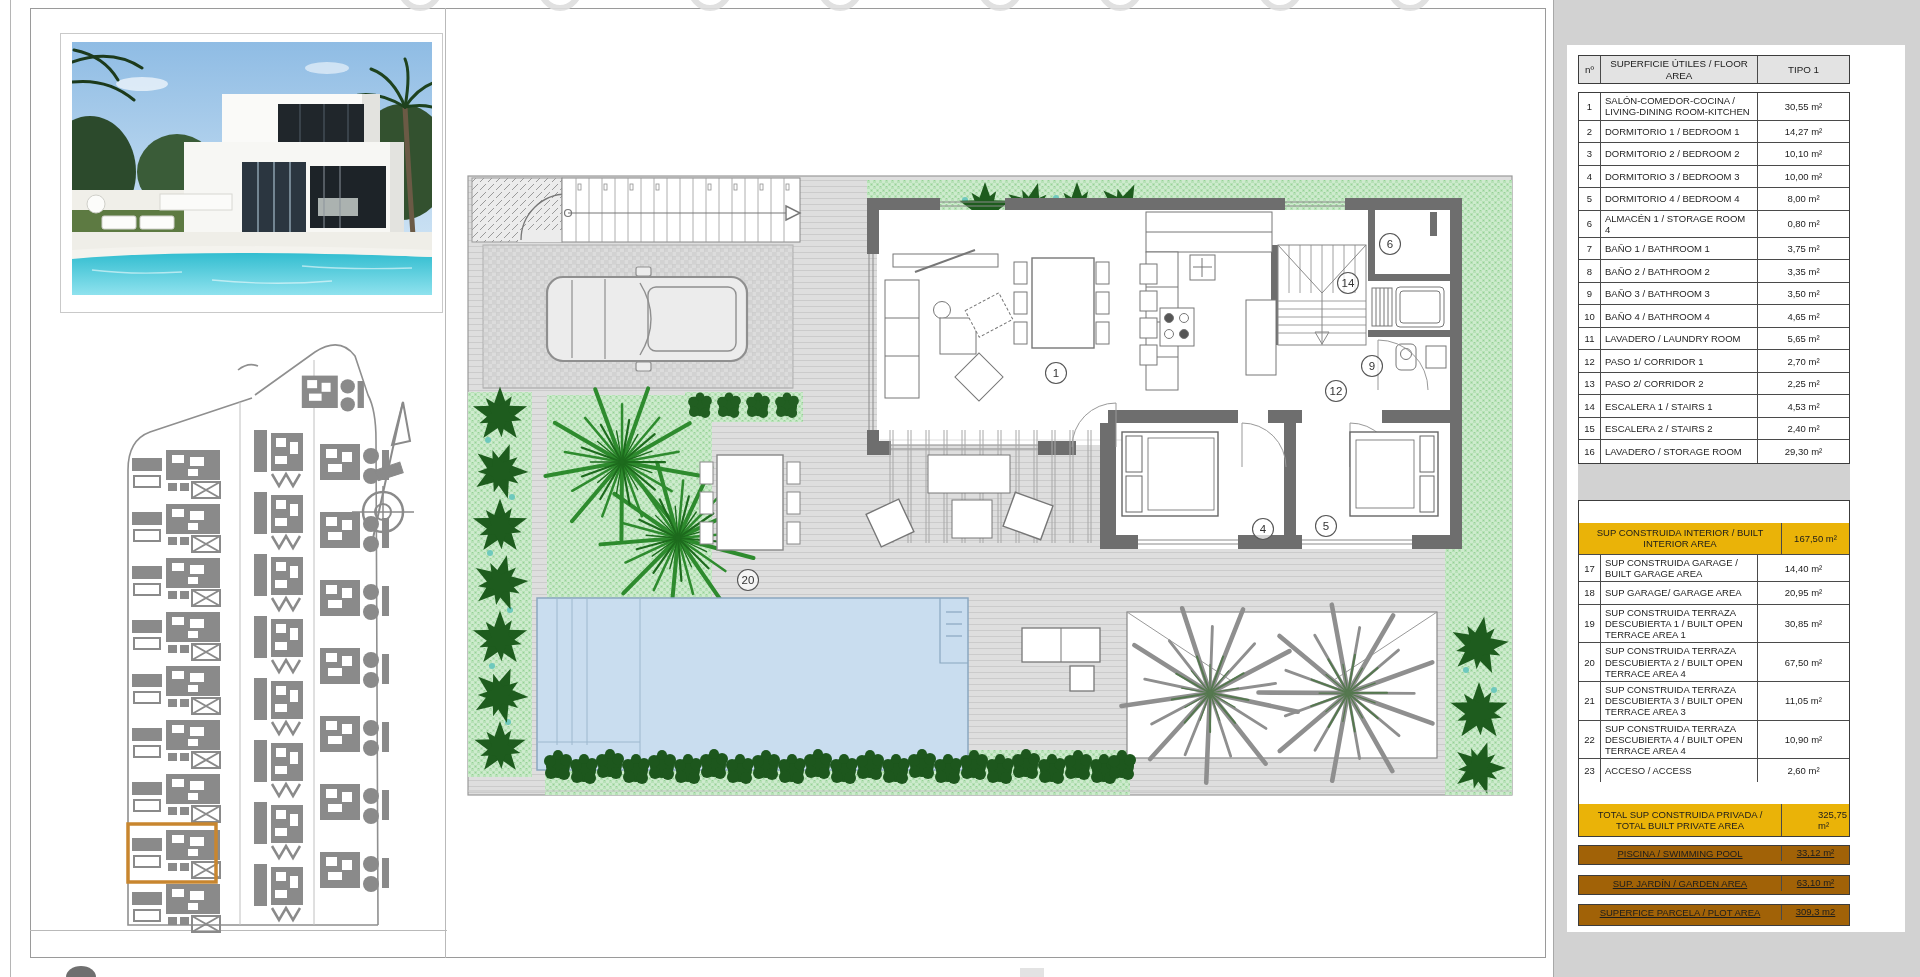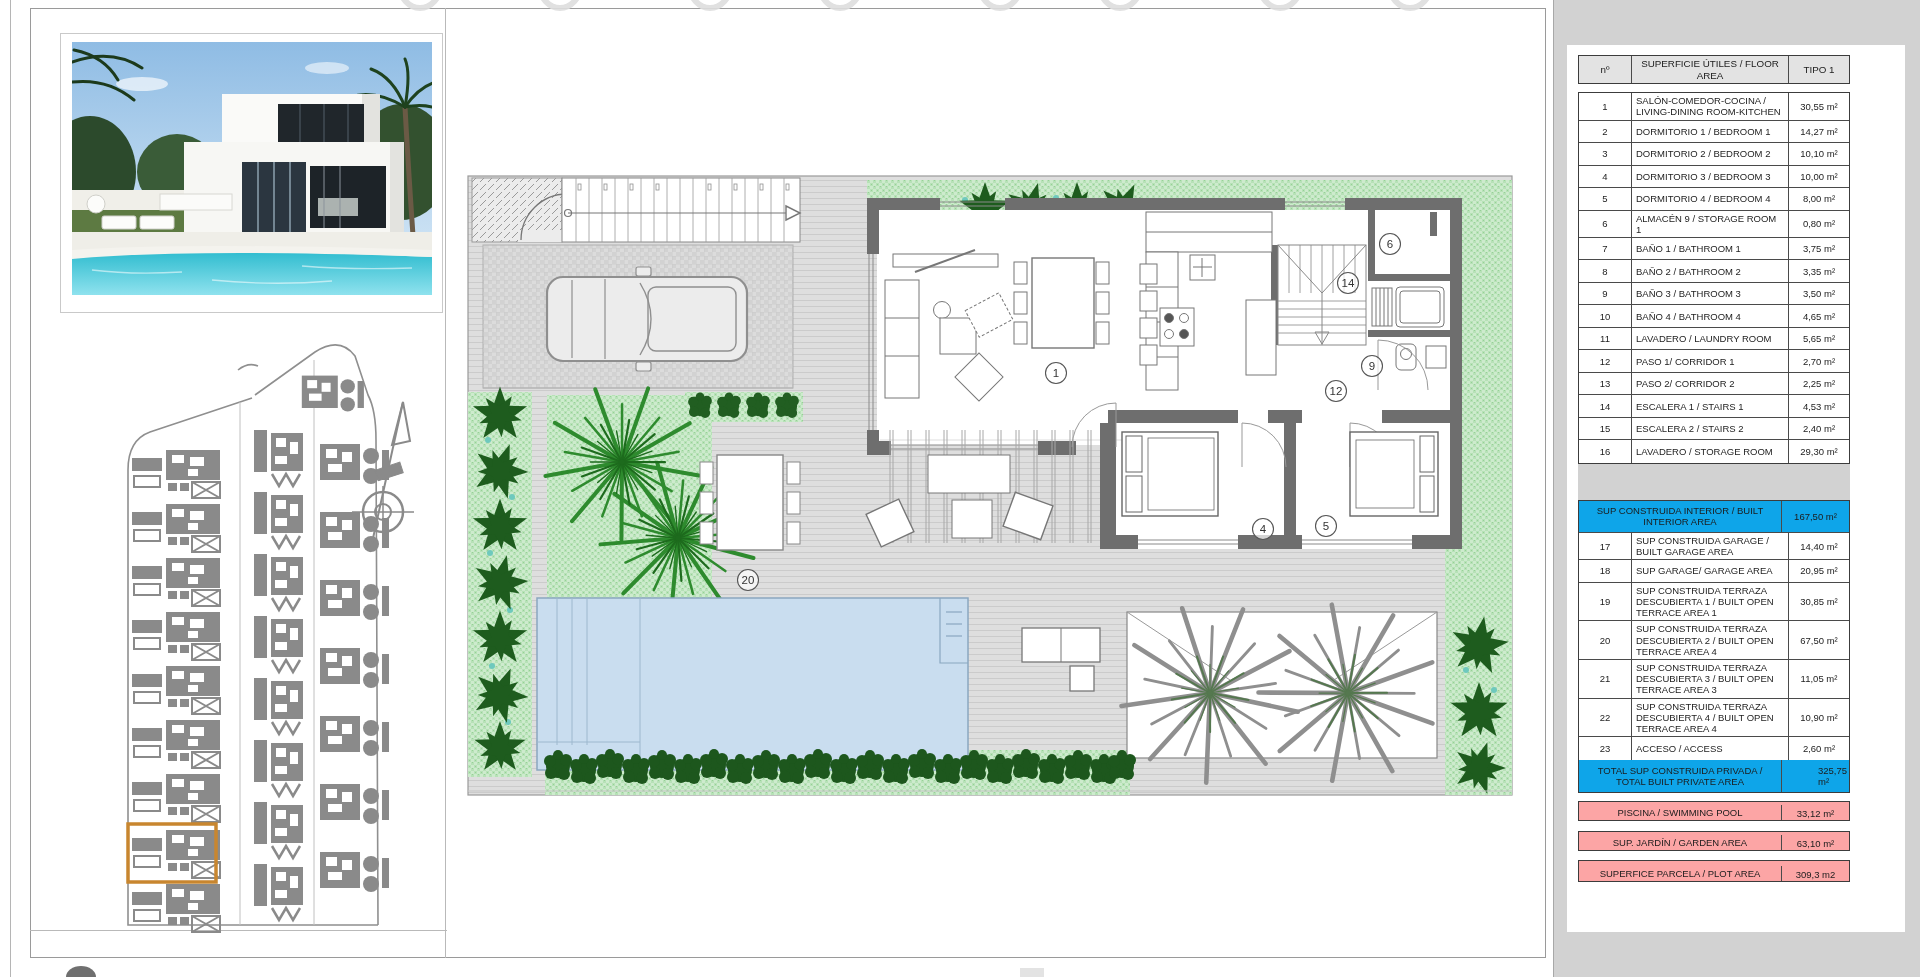--- a/index.html
+++ b/index.html
@@ -17,27 +17,27 @@
   #photo-frame{left:60px;top:33px;width:383px;height:280px;border:1px solid #c9c9c9;background:#fff;box-sizing:border-box;}
   #photo-frame svg{position:absolute;left:11px;top:8px;}
   
   #sidebar{left:1553px;top:0;width:367px;height:977px;background:#d2d2d2;border-left:1px solid #a8a8a8;}
   #table-card{left:1567px;top:45px;width:338px;height:887px;background:#ffffff;}
   #area-table{position:absolute;left:11px;top:10px;width:272px;font-size:9.5px;line-height:1.18;color:#1c1c1c;}
   .t-hdr{display:flex;align-items:stretch;border:1.4px solid #3c3c3c;background:#e3e3e3;min-height:27px;box-sizing:border-box;}
   .t-box{border:1.4px solid #3c3c3c;box-sizing:border-box;margin-top:8px;background:#fff;}
   .t-row{display:flex;align-items:stretch;border-bottom:1px solid #4a4a4a;min-height:22.5px;box-sizing:border-box;background:#fff;}
   .t-row:last-child{border-bottom:none;}
-  .c1{width:53px;display:flex;align-items:center;justify-content:center;border-right:1px solid #4a4a4a;box-sizing:border-box;flex:none;}
+  .c1{width:22px;display:flex;align-items:center;justify-content:center;border-right:1px solid #4a4a4a;box-sizing:border-box;flex:none;}
   .c2{width:157px;display:flex;align-items:center;padding:2px 4px;border-right:1px solid #4a4a4a;box-sizing:border-box;flex:none;}
   .c3{flex:1;display:flex;align-items:center;justify-content:center;padding:1px 2px;}
   .span2{width:203px;display:flex;align-items:center;justify-content:center;text-align:center;padding:2px 4px;border-right:1px solid #4a4a4a;box-sizing:border-box;flex:none;}
-  .gray-row{background:#0ea5e9;}
+  .gray-row{background:#eab308;margin-top:22px;}
   .t-spacer{height:36px;background:#d2d2d2;margin-top:0;}
-  .t-sum{display:flex;align-items:flex-end;border:1.4px solid #3c3c3c;background:#fca5a5;min-height:20px;box-sizing:border-box;}
+  .t-sum{display:flex;align-items:flex-start;border:1.4px solid #3c3c3c;background:#a16207;min-height:20px;box-sizing:border-box;text-decoration:underline;}
   .hdr-cell{font-size:9.8px;}
 </style>
 </head>
 <body>
 
 <div id="page">
 
   <div class="abs" id="left-edge-line"></div>
   <div class="abs" id="sheet-border"></div>
   <div class="abs" id="panel-divider"></div>
@@ -728,21 +728,21 @@
           <div class="c2">DORMITORIO 3 / BEDROOM 3</div>
           <div class="c3">10,00 m²</div>
         </div>
           <div class="t-row">
           <div class="c1">5</div>
           <div class="c2">DORMITORIO 4 / BEDROOM 4</div>
           <div class="c3">8,00 m²</div>
         </div>
           <div class="t-row">
           <div class="c1">6</div>
-          <div class="c2">ALMACÉN 9 / STORAGE ROOM 1</div>
+          <div class="c2">ALMACÉN 1 / STORAGE ROOM 4</div>
           <div class="c3">0,80 m²</div>
         </div>
           <div class="t-row">
           <div class="c1">7</div>
           <div class="c2">BAÑO 1 / BATHROOM 1</div>
           <div class="c3">3,75 m²</div>
         </div>
           <div class="t-row">
           <div class="c1">8</div>
           <div class="c2">BAÑO 2 / BATHROOM 2</div>

